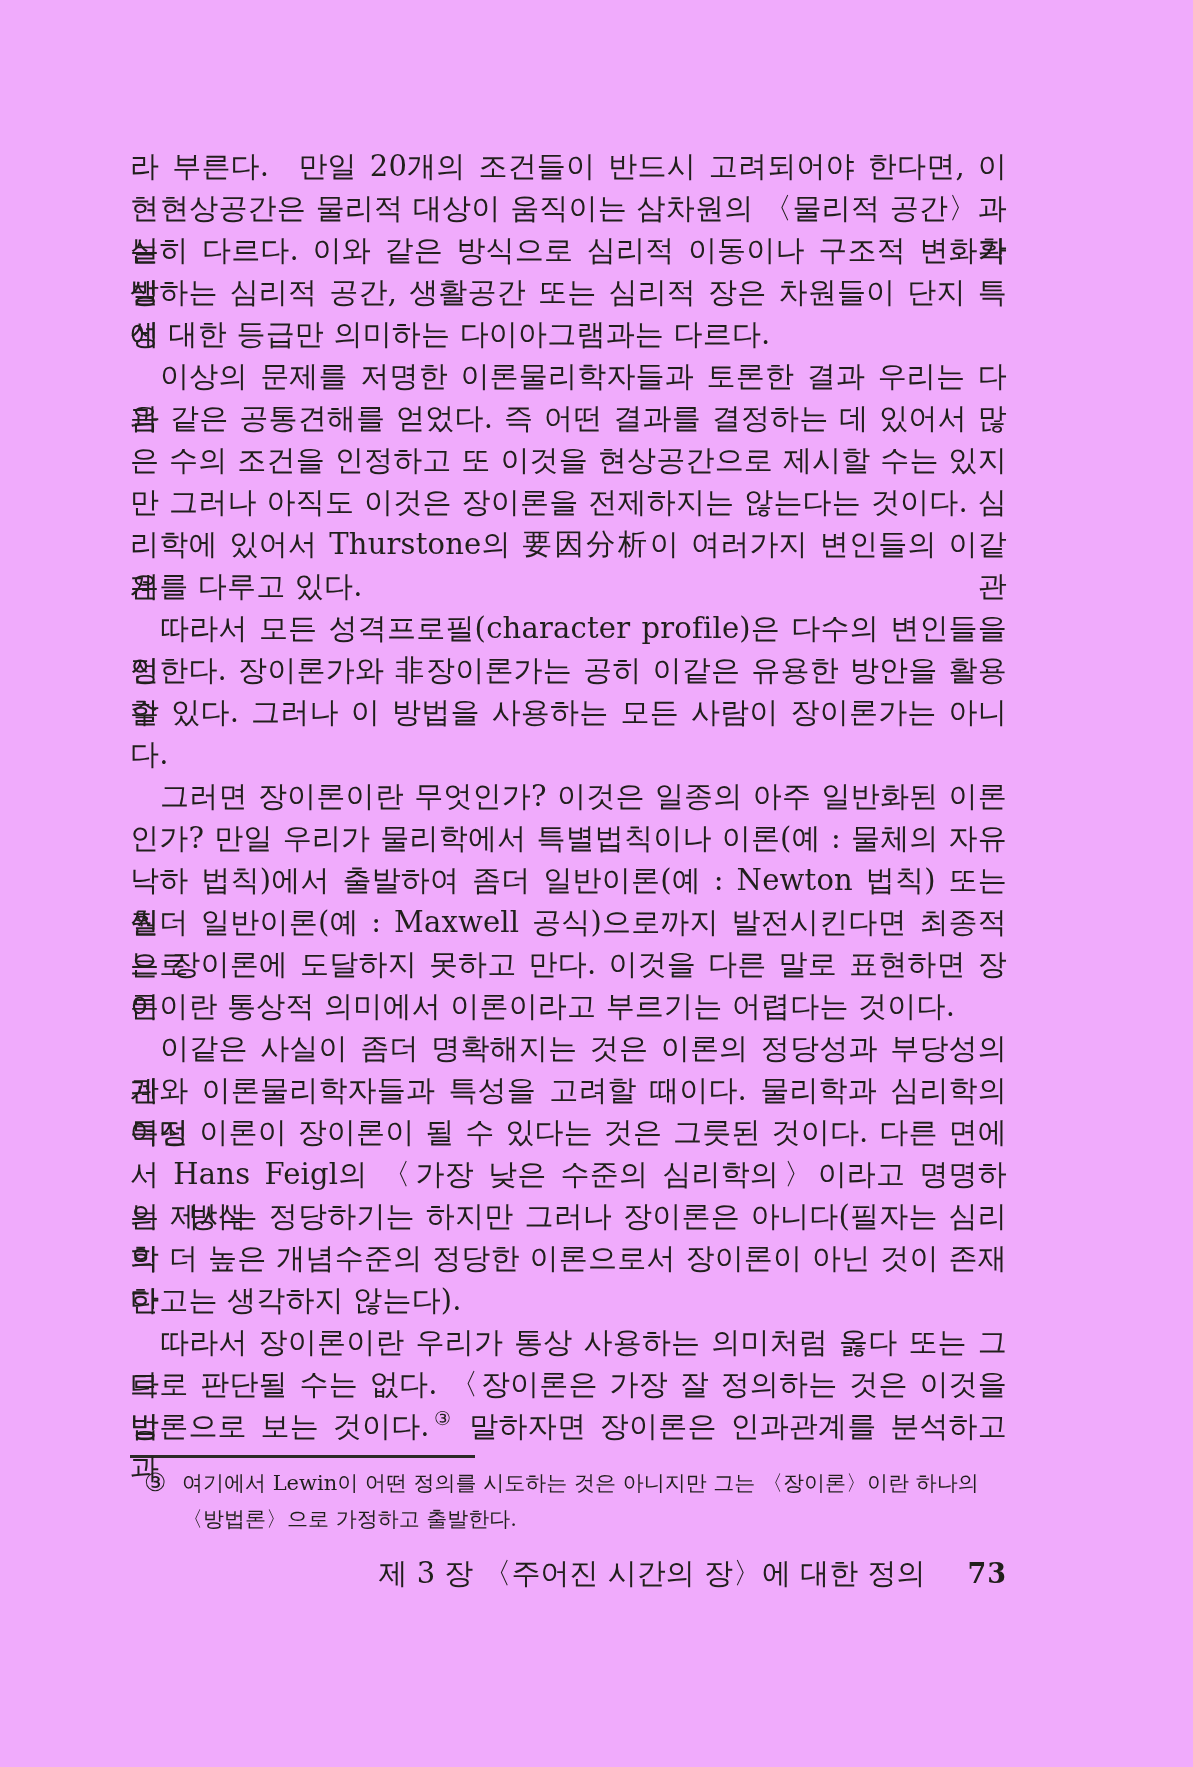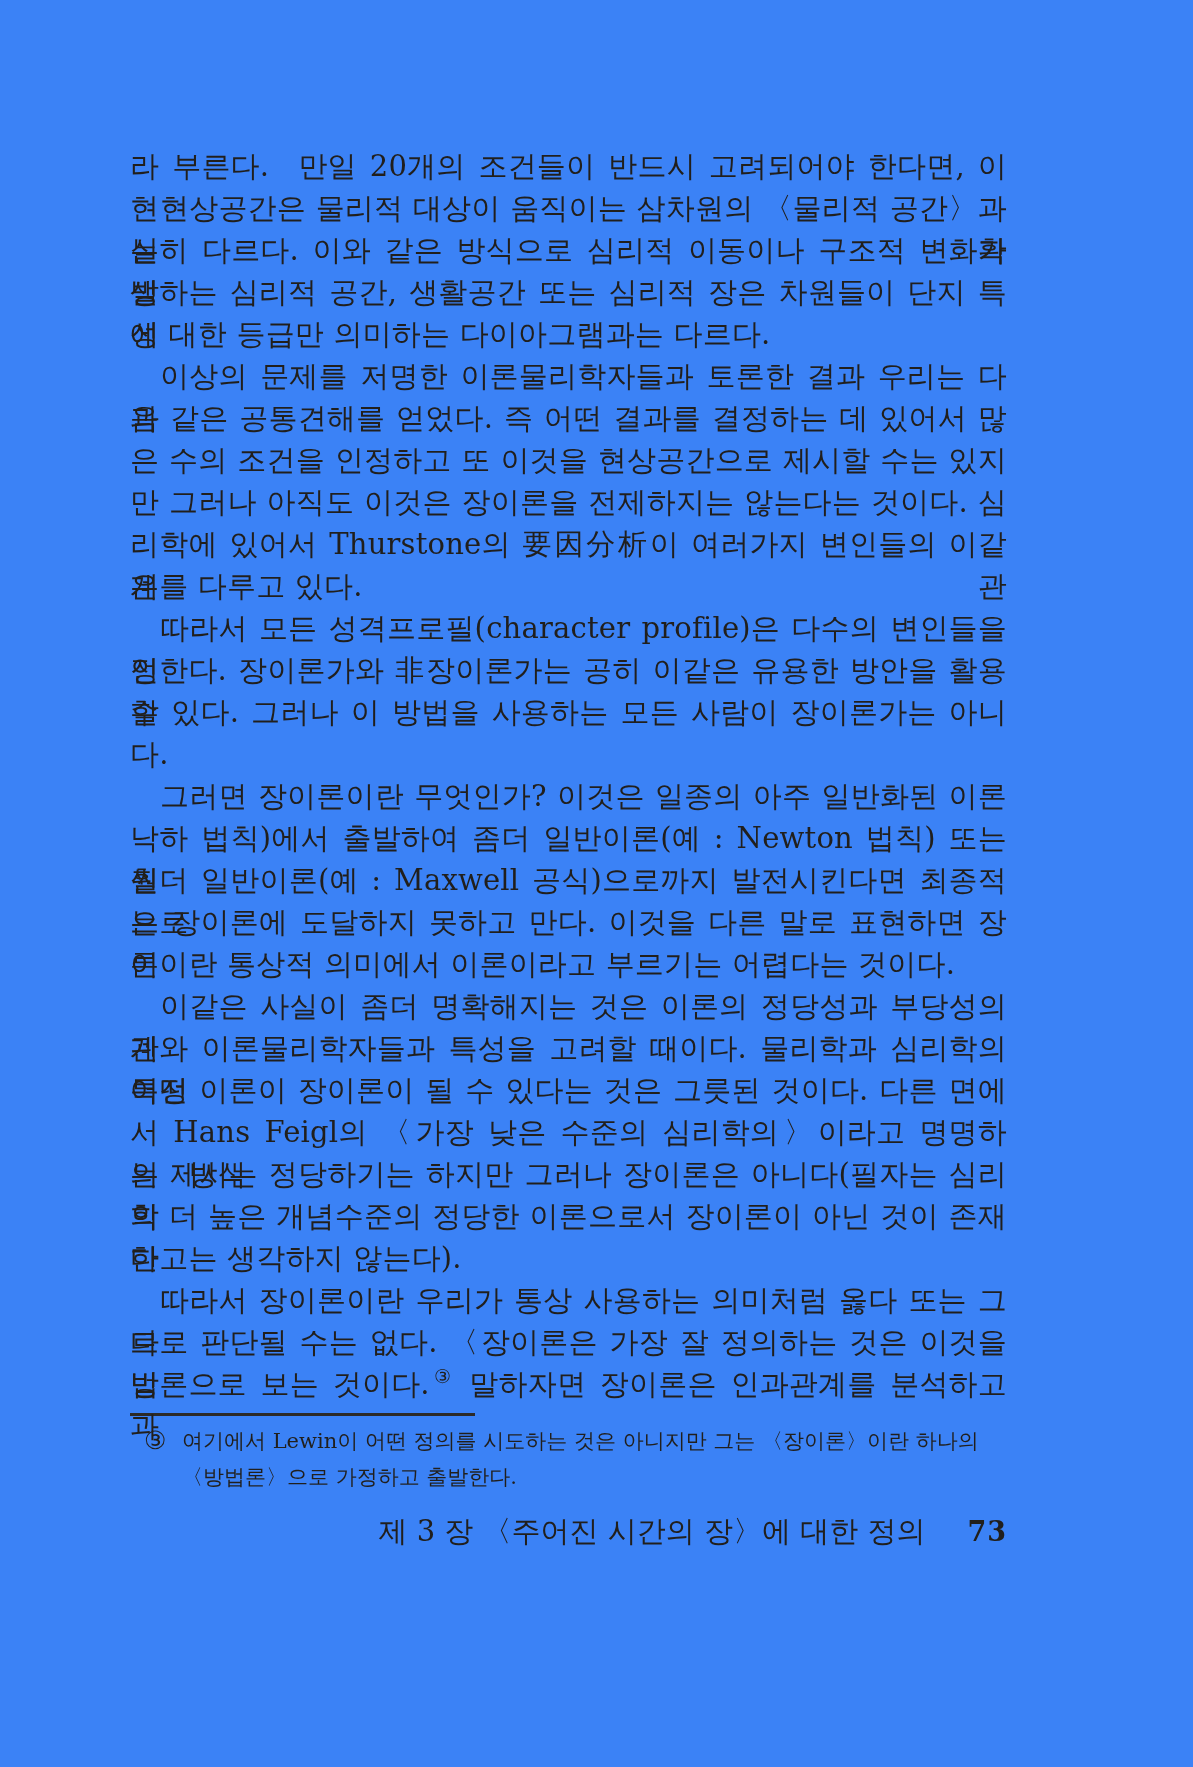--- a/index.html
+++ b/index.html
@@ -1,21 +1,21 @@
 <!DOCTYPE html>
 <html><head>
 <meta charset="utf-8">
 <style>
   html, body { margin: 0; padding: 0; background: #e9e7e2; }
   .page {
     position: relative;
     width: 1193px;
     height: 1767px;
     margin: 0 auto;
-    background: #3b82f6;
+    background: #f0abfc;
     box-sizing: border-box;
     padding: 145px 186px 8px 130px;
     font-family: "DejaVu Serif", "Liberation Serif", serif;
     color: #211f1c;
     overflow: hidden;
   }
   main.body-text { display: block; }
   .line {
     font-size: 29px;
     line-height: 42px;
@@ -79,20 +79,21 @@
       <div class="line justify">과 같은 공통견해를 얻었다. 즉 어떤 결과를 결정하는 데 있어서 많</div>
       <div class="line justify">은 수의 조건을 인정하고 또 이것을 현상공간으로 제시할 수는 있지</div>
       <div class="line justify">만 그러나 아직도 이것은 장이론을 전제하지는 않는다는 것이다. 심</div>
       <div class="line justify">리학에 있어서 Thurstone의 要因分析이 여러가지 변인들의 이같은 관</div>
       <div class="line">계를 다루고 있다.</div>
       <div class="line indent justify">따라서 모든 성격프로필(character profile)은 다수의 변인들을 인</div>
       <div class="line justify">정한다. 장이론가와 非장이론가는 공히 이같은 유용한 방안을 활용할</div>
       <div class="line justify">수 있다. 그러나 이 방법을 사용하는 모든 사람이 장이론가는 아니</div>
       <div class="line">다.</div>
       <div class="line indent justify">그러면 장이론이란 무엇인가? 이것은 일종의 아주 일반화된 이론</div>
+      <div class="line justify">인가? 만일 우리가 물리학에서 특별법칙이나 이론(예 : 물체의 자유</div>
       <div class="line justify">낙하 법칙)에서 출발하여 좀더 일반이론(예 : Newton 법칙) 또는 훨</div>
       <div class="line justify">씬더 일반이론(예 : Maxwell 공식)으로까지 발전시킨다면 최종적으로</div>
       <div class="line justify">는 장이론에 도달하지 못하고 만다. 이것을 다른 말로 표현하면 장이</div>
       <div class="line">론이란 통상적 의미에서 이론이라고 부르기는 어렵다는 것이다.</div>
       <div class="line indent justify">이같은 사실이 좀더 명확해지는 것은 이론의 정당성과 부당성의 관</div>
       <div class="line justify">계와 이론물리학자들과 특성을 고려할 때이다. 물리학과 심리학의 어떤</div>
       <div class="line justify">특정 이론이 장이론이 될 수 있다는 것은 그릇된 것이다. 다른 면에</div>
       <div class="line justify">서 Hans Feigl의 〈가장 낮은 수준의 심리학의〉이라고 명명하는 방식</div>
       <div class="line justify">의 제시는 정당하기는 하지만 그러나 장이론은 아니다(필자는 심리학</div>
       <div class="line justify">의 더 높은 개념수준의 정당한 이론으로서 장이론이 아닌 것이 존재한</div>

